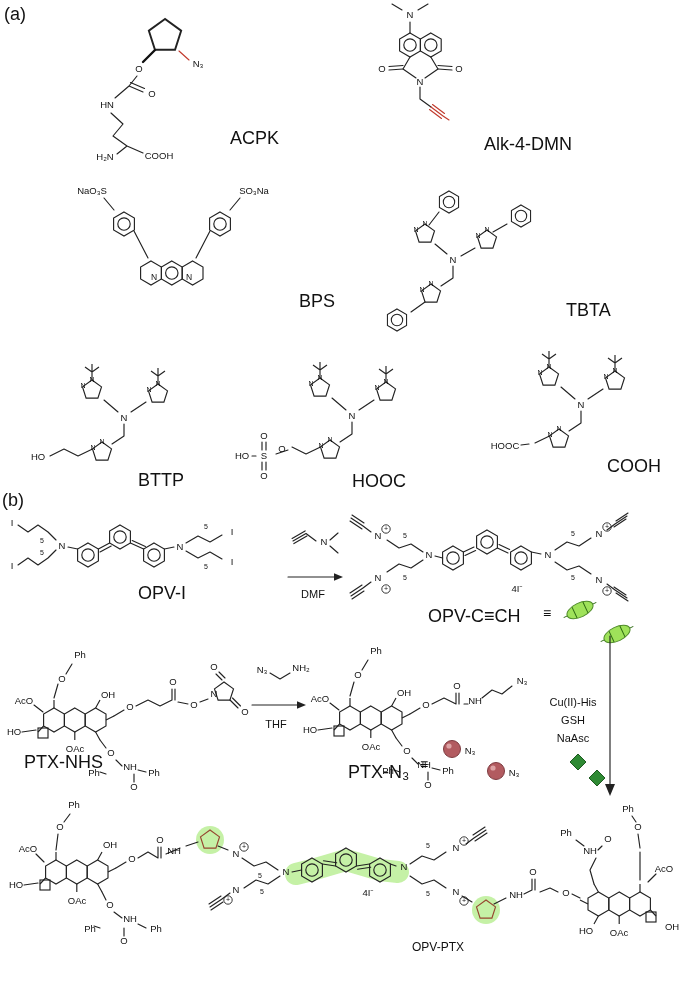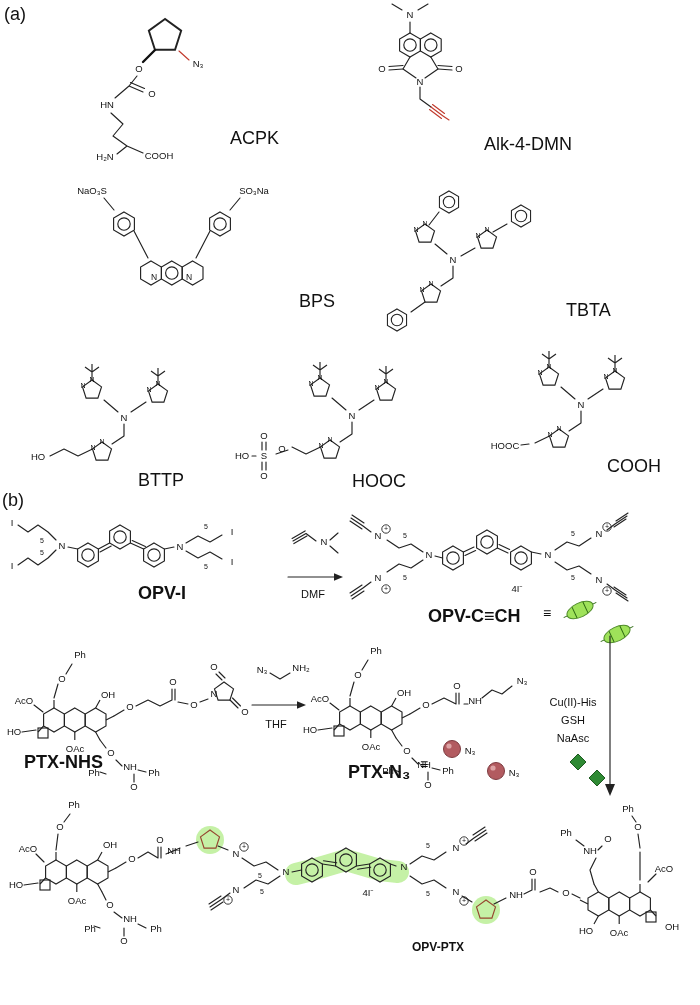--- a/index.html
+++ b/index.html
@@ -1,21 +1,21 @@
 <!DOCTYPE html>
 <html><head>
 <meta charset="utf-8">
 <style>
   html,body{margin:0;padding:0}
   body{font-family:"Liberation Sans",sans-serif;background:#ffffff}
   .fig{position:relative;width:700px;height:1005px;background:#fff;color:#111;overflow:hidden}
   .abs{position:absolute}
   .panel-label{position:absolute;font-size:18px;color:#111}
   .cname{position:absolute;font-size:18px;color:#111;white-space:nowrap}
-  .bname{font-weight:bold}
+  .bname{font-weight:normal}
   .big{font-size:12px}
   .equiv{position:absolute;font-size:14px;font-weight:bold;color:#111}
   svg{overflow:visible}
   .bond{stroke:#222;stroke-width:1.15;fill:none;stroke-linecap:round;stroke-linejoin:round}
   .boldbond{stroke:#111;stroke-width:2.4;fill:none;stroke-linecap:round}
   use{stroke:#222;stroke-width:1.15;fill:none}
   .redb{stroke:#c23b2e}
   .redt{fill:#c23b2e}
   .at{font-size:9.5px;fill:#111;text-anchor:middle}
   .at8{font-size:8.5px;fill:#111;text-anchor:middle}

